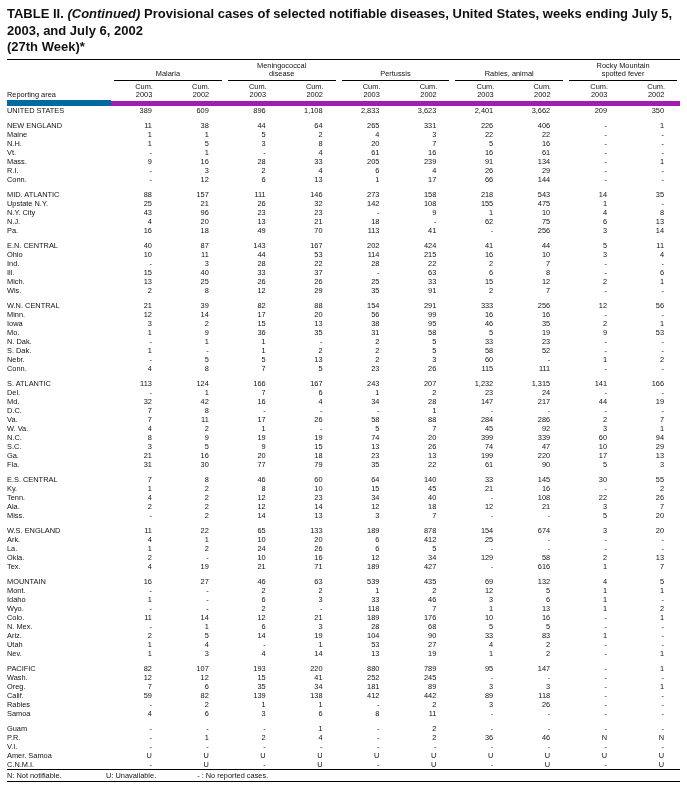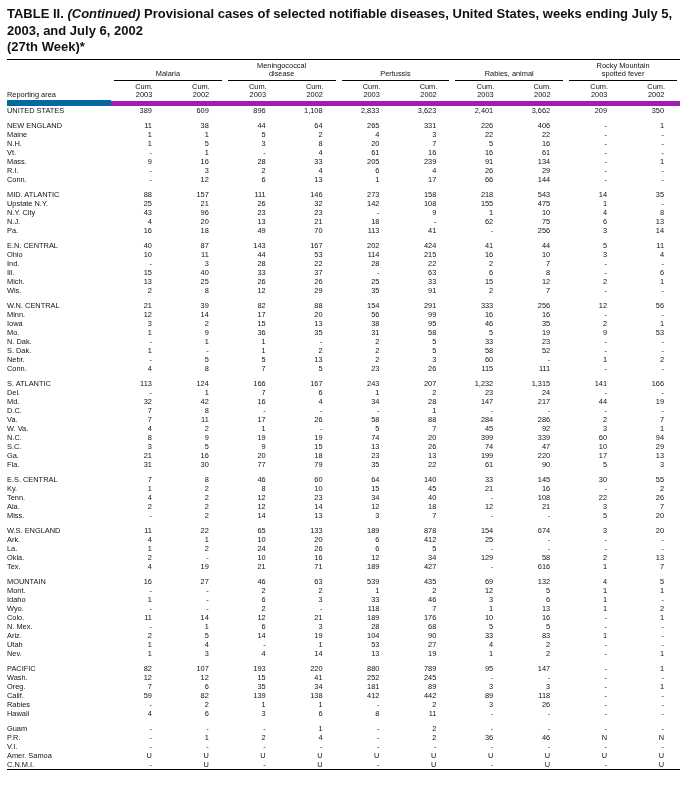--- a/index.html
+++ b/index.html
@@ -949,21 +949,21 @@
           <td class="num">1</td>
           <td class="num">1</td>
           <td class="num">-</td>
           <td class="num">2</td>
           <td class="num">3</td>
           <td class="num">26</td>
           <td class="num">-</td>
           <td class="num">-</td>
         </tr>
         <tr>
-          <td class="area">Hawaii</td>
+          <td class="area">Samoa</td>
           <td class="num">4</td>
           <td class="num">6</td>
           <td class="num">3</td>
           <td class="num">6</td>
           <td class="num">8</td>
           <td class="num">11</td>
           <td class="num">-</td>
           <td class="num">-</td>
           <td class="num">-</td>
           <td class="num">-</td>
@@ -1033,15 +1033,20 @@
           <td class="num">U</td>
           <td class="num">-</td>
           <td class="num">U</td>
           <td class="num">-</td>
           <td class="num">U</td>
         </tr>
       </tbody>
   </table>
 
   <div class="footnotes">
+    <div class="legend">
+      <span class="l0">N: Not notifiable.</span>
+      <span class="l1">U: Unavailable.</span>
+      <span class="l2">- : No reported cases.</span>
+    </div>
   </div>
 
 </div>
 
 </body></html>

